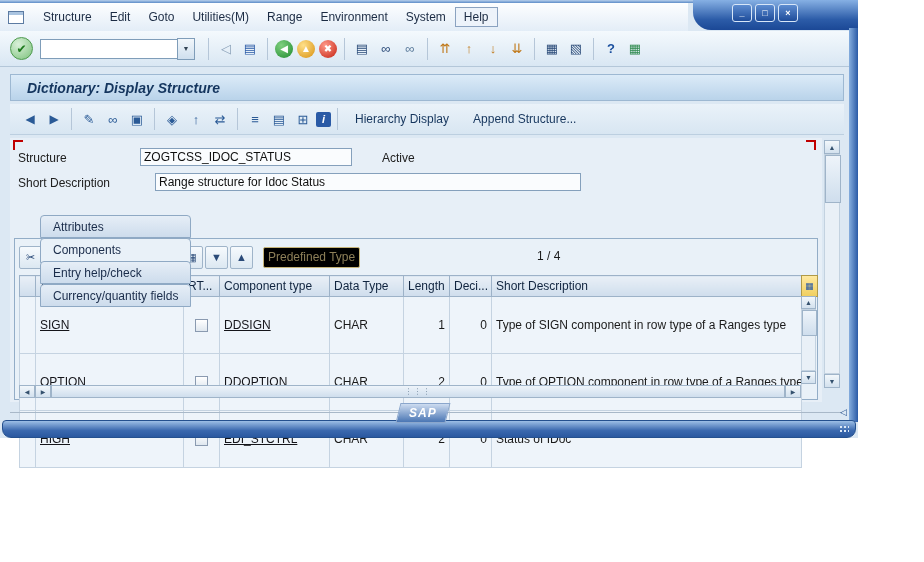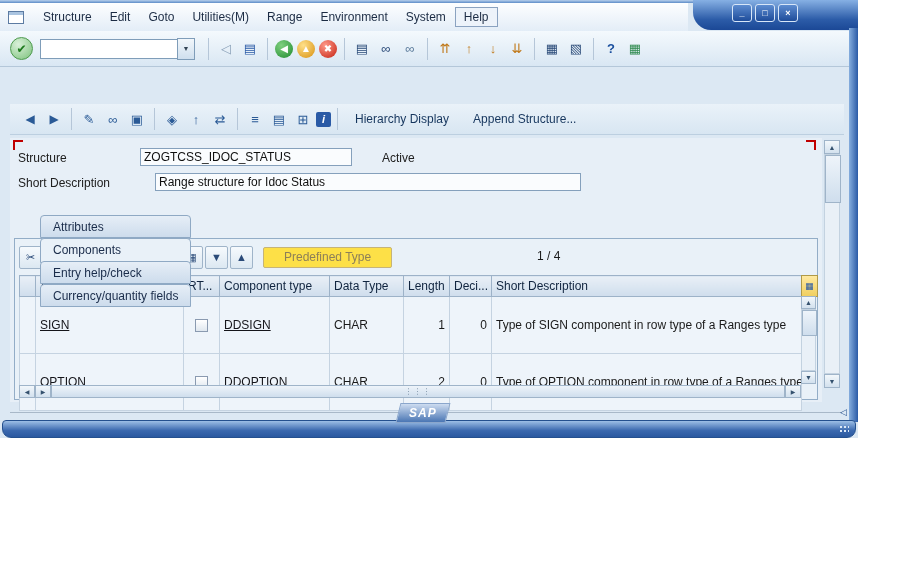--- a/index.html
+++ b/index.html
@@ -75,21 +75,21 @@
   .tabs{position:absolute;left:30px;top:77px;display:flex;z-index:3;flex-direction:column;}
   .tab{padding:4px 12px 3px;border:1px solid #8fa9c4;border-radius:4px 4px 0 0;margin-right:3px;
        background:linear-gradient(180deg,#e6eef7,#cddcec);color:#1a2c4a;white-space:nowrap;cursor:pointer;}
   .tab.active{background:#e9f1f8;margin-bottom:-2px;padding-bottom:5px;}
   .panel{position:absolute;left:4px;top:100px;width:804px;height:162px;background:#e9f1f8;
          border:1px solid #93adc7;box-sizing:border-box;}
   .grid-toolbar{position:absolute;left:4px;top:5px;height:26px;display:flex;align-items:center;}
   .gt-btn{width:21px;height:21px;background:linear-gradient(180deg,#f6fafd,#dce8f2);
           border:1px solid #9fb4c9;border-radius:2px;display:flex;align-items:center;
           justify-content:center;font-size:11px;color:#2a4a78;margin-right:2px;cursor:pointer;}
-  .predef{height:21px;margin-left:8px;padding:0 20px;background:#fde047;border:1px solid #c6b478;
+  .predef{height:21px;margin-left:8px;padding:0 4px;background:#000000;border:1px solid #c6b478;
           border-radius:2px;color:#8d7f58;font:12px "Liberation Sans",sans-serif;}
   .pos{position:absolute;left:522px;top:10px;color:#1a1a1a;}
   table.grid{position:absolute;left:4px;top:36px;width:782px;border-collapse:collapse;
              table-layout:fixed;font-size:12px;}
   table.grid th{background:linear-gradient(180deg,#e9f0f7,#cfdded);border:1px solid #9db2c8;
        font-weight:normal;text-align:left;padding:2px 4px;height:16px;color:#10243f;
        overflow:hidden;white-space:nowrap;}
   table.grid td{background:#eef4fa;border:1px solid #c5d3e1;padding:19px 4px;height:18px;
        overflow:hidden;white-space:nowrap;}
   td.selcol,th.selhdr{background:linear-gradient(180deg,#e2eaf3,#cbd9e8);border:1px solid #9db2c8;}
@@ -204,20 +204,21 @@
           <span class="tb-btn">▧</span>
         </div>
       <span class="sep"></span>
       <div class="icon-group">
 
       <span class="tb-btn help">?</span>
           <span class="tb-btn grid-ic">▦</span>
         </div>
     </div>
 
+    <div class="screen-title">Dictionary: Display Structure</div>
 
     <div class="app-toolbar">
       <div class="icon-group">
 
       <span class="tb-btn nav">◀</span>
           <span class="tb-btn nav">▶</span>
         </div>
       <span class="sep"></span>
       <div class="icon-group">
 
@@ -328,20 +329,30 @@
               <tr>
                 <td class="selcol"></td>
                 <td><span class="link">OPTION</span></td>
                 <td style="text-align:center"><span class="cb"></span></td>
                 <td><span class="link">DDOPTION</span></td>
                 <td>CHAR</td>
                 <td class="num">2</td>
                 <td class="num">0</td>
                 <td>Type of OPTION component in row type of a Ranges type</td>
               </tr>
+              <tr>
+                <td class="selcol"></td>
+                <td><span class="link">HIGH</span></td>
+                <td style="text-align:center"><span class="cb"></span></td>
+                <td><span class="link">EDI_STCTRL</span></td>
+                <td>CHAR</td>
+                <td class="num">2</td>
+                <td class="num">0</td>
+                <td>Status of IDoc</td>
+              </tr>
             </tbody>
         </table>
 
         <span class="hdr-set">▦</span>
 
         <div class="tbl-vscroll">
           <div class="sb-btn">▲</div>
           <div class="sb-track mid">
             <div class="sb-thumb"></div>
           </div>

